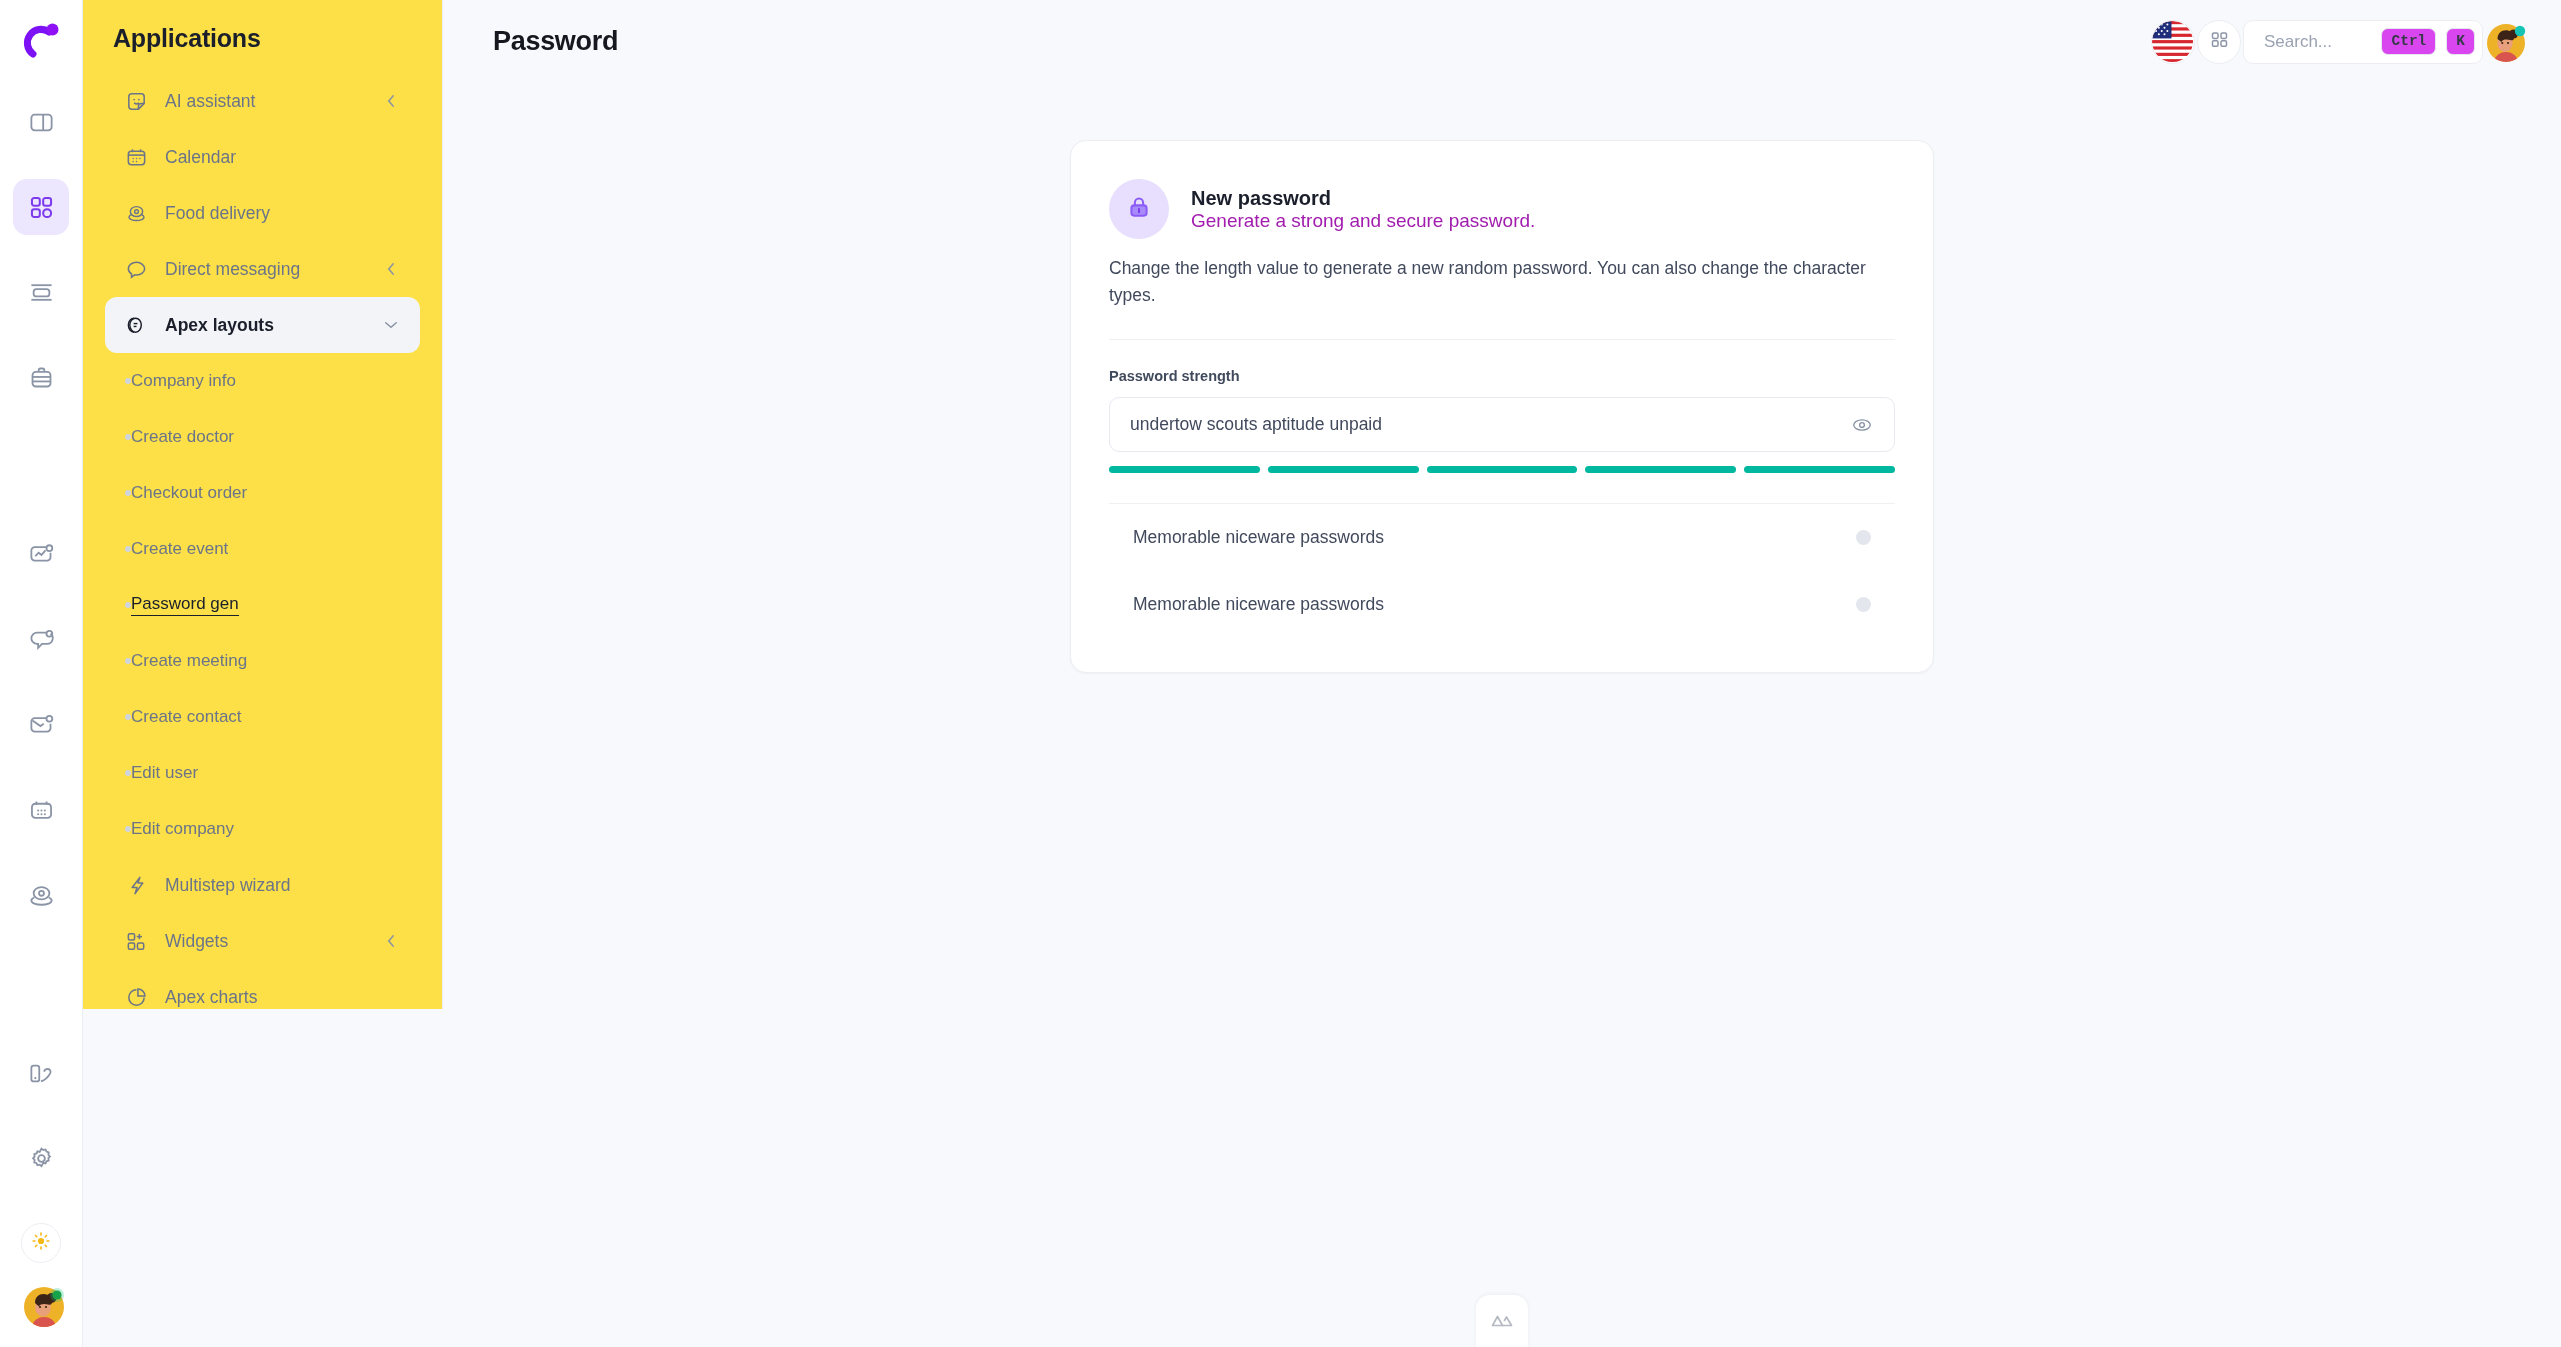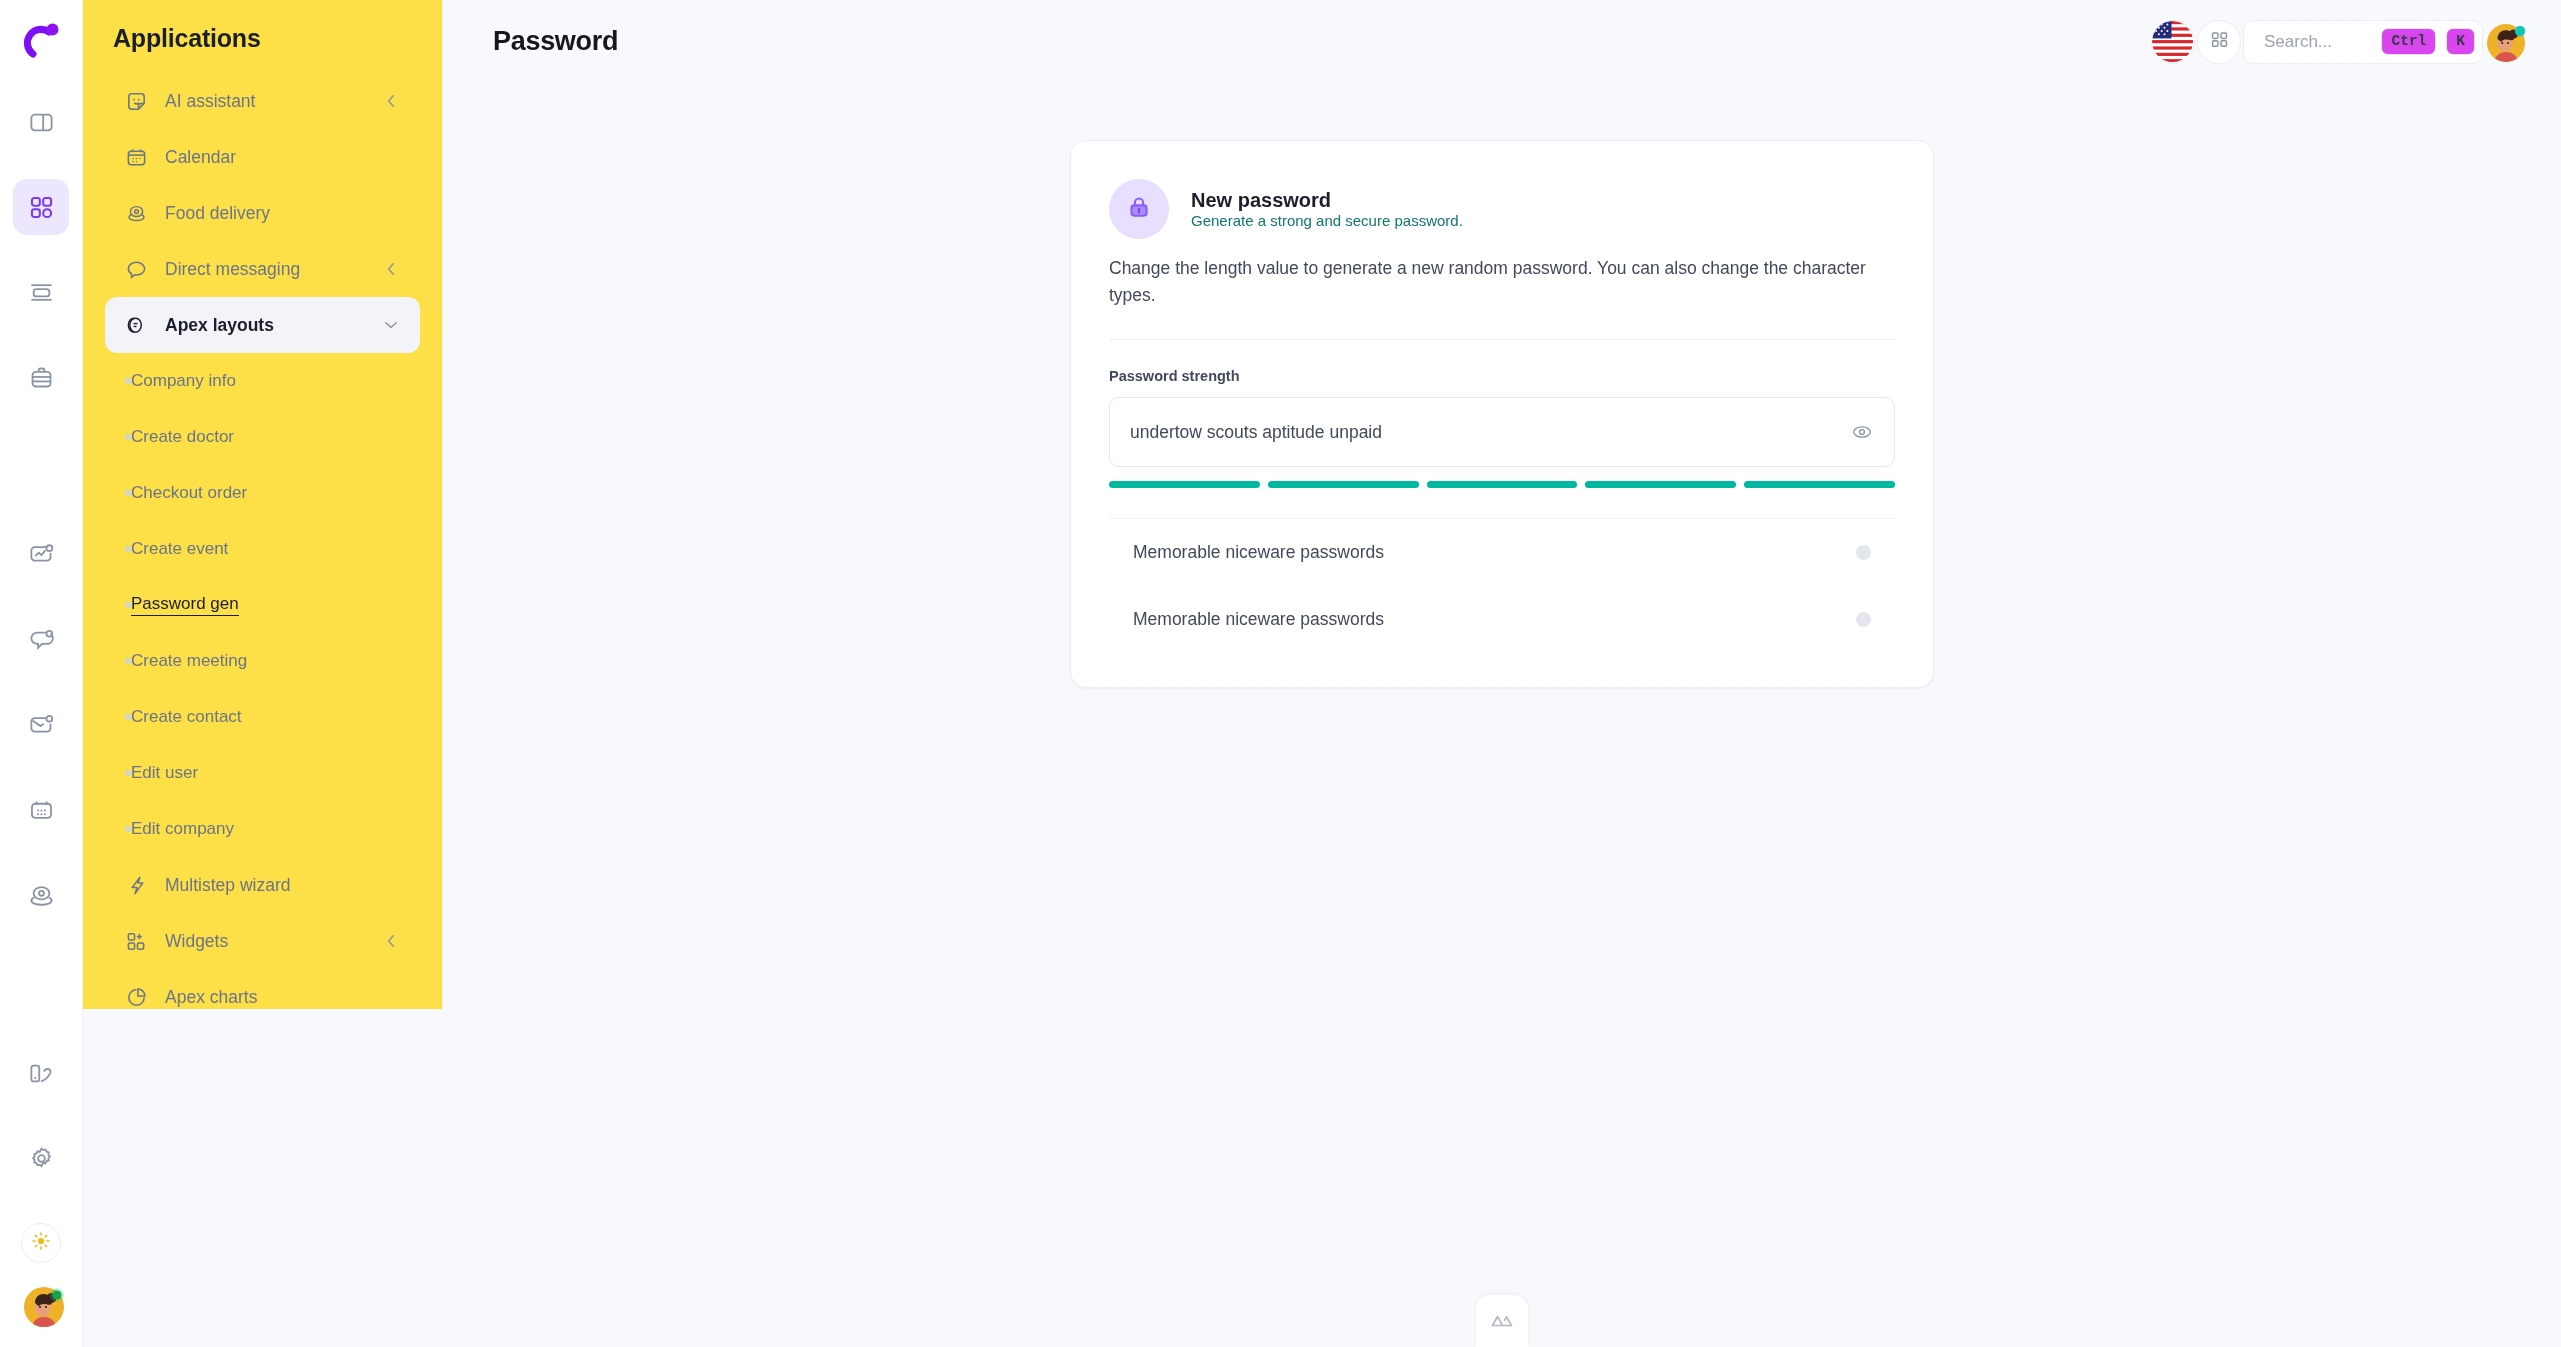--- a/index.html
+++ b/index.html
@@ -111,28 +111,28 @@
     padding: 38px 38px 34px 38px;
   }
   .card-head { display: flex; align-items: center; gap: 22px; }
   .lock-badge {
     width: 60px; height: 60px; border-radius: 50%;
     background: #e8defd; display:flex; align-items:center; justify-content:center;
     box-shadow: 0 0 0 7px #ffffff, 0 2px 6px rgba(16,24,40,0.10);
     flex: 0 0 60px;
   }
   .card-head-txt h3 { font-size: 20px; font-weight: 700; color: #1b1f2b; margin-bottom: 0; }
-  .card-head-txt p { font-size: 15px; color: #0f766e; }
+  .card-head-txt p { font-size: 19px; color: #a21caf; }
   .card-desc {
     margin-top: 16px; font-size: 17.5px; color: #41495c; line-height: 1.55;
     padding-bottom: 30px; border-bottom: 1px solid #eef0f4;
   }
   .strength-label { margin-top: 28px; font-size: 14.5px; font-weight: 700; color: #41495c; }
   .pw-field {
-    margin-top: 13px; height: 70px; border: 1.5px solid #e7e9ef; border-radius: 10px;
+    margin-top: 13px; height: 55px; border: 1.5px solid #e7e9ef; border-radius: 10px;
     display:flex; align-items:center; padding: 0 20px; background:#fff;
   }
   .pw-value { flex: 1 1 auto; font-size: 17.5px; color: #41495c; }
   .eye-btn { width: 24px; height: 24px; color: #8a94a6; display:flex; align-items:center; justify-content:center; }
   .bars { display: flex; gap: 8px; margin-top: 14px; }
   .bar { flex: 1 1 0; height: 7px; border-radius: 4px; }
   .card-divider { margin-top: 30px; border-top: 1px solid #eef0f4; }
   .opt-row {
     display:flex; align-items:center; justify-content:space-between;
     height: 67px; padding: 0 24px;

